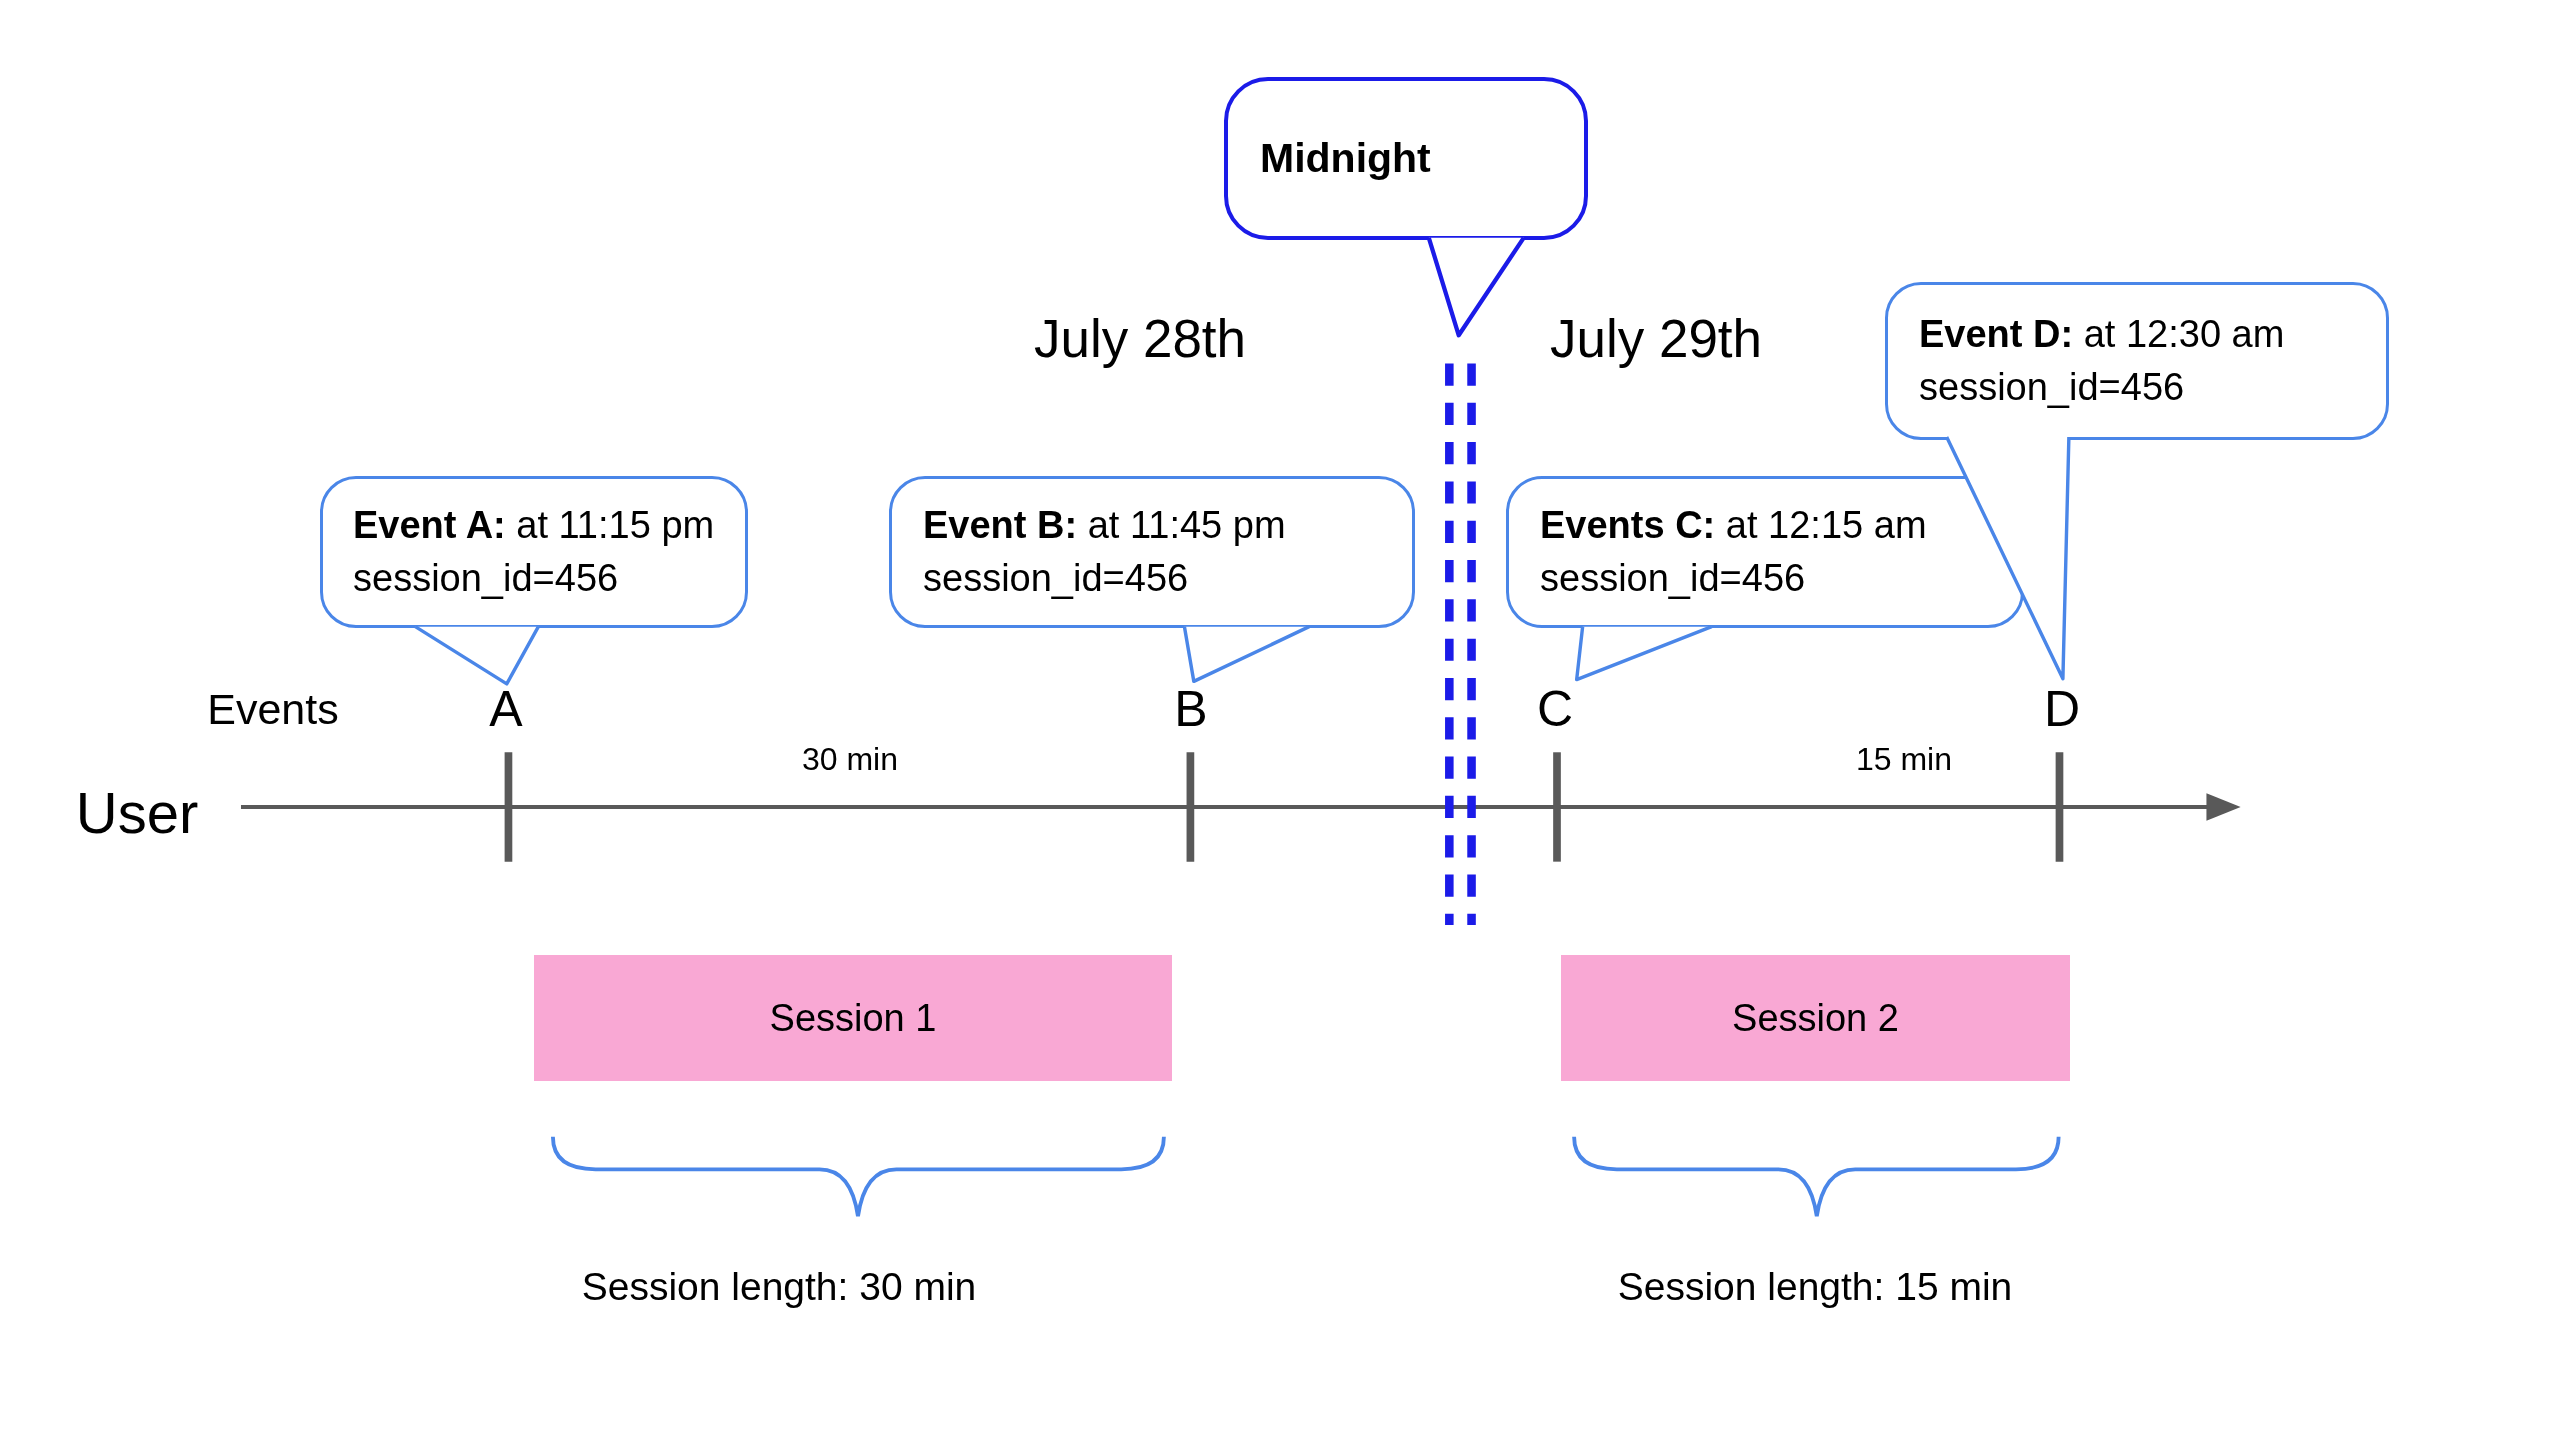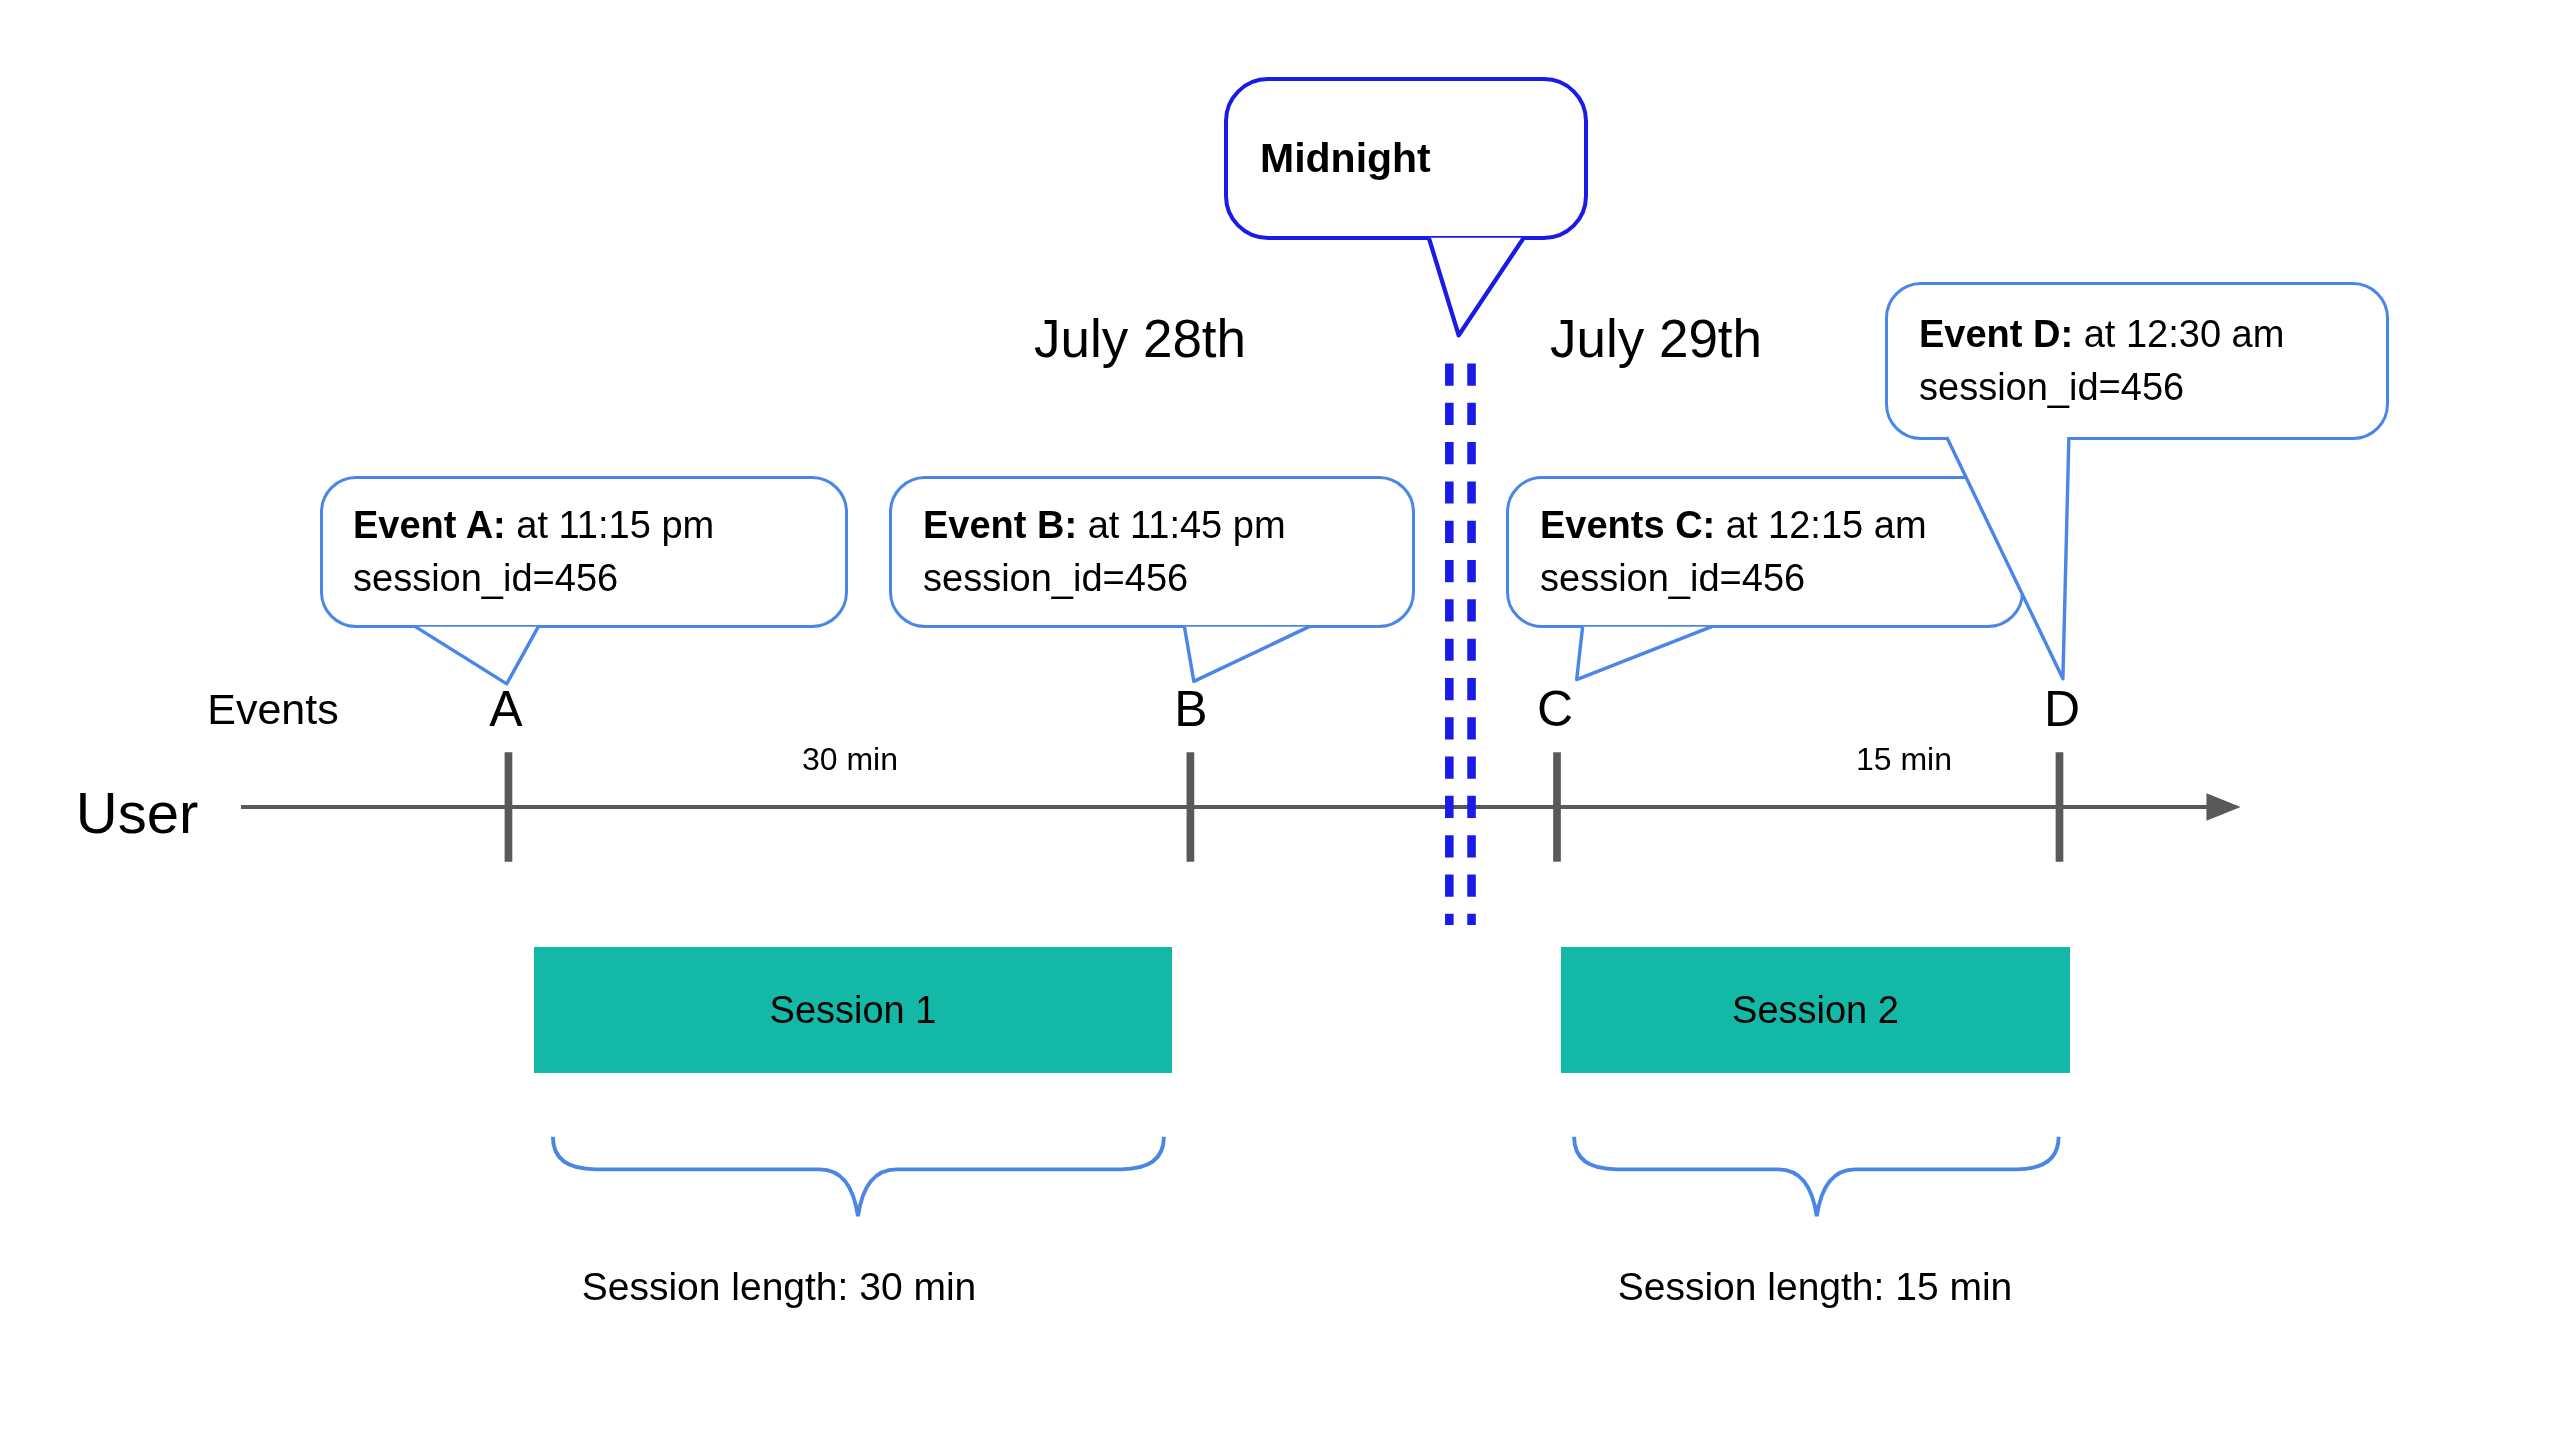--- a/index.html
+++ b/index.html
@@ -19,22 +19,22 @@
   
   .lbl{position:absolute; transform:translate(-50%,-50%); white-space:nowrap; z-index:4;}
   .date-lbl{font-size:53px;}
   .tick-lbl{font-size:50px;}
   .events-lbl{font-size:43px;}
   .user-lbl{font-size:58px;}
   .min-lbl{font-size:32px;}
   .len-lbl{font-size:39px;}
 
   
-  .session-bar{position:absolute; background:#14b8a6; z-index:2; display:flex; align-items:center;
-          justify-content:center; font-size:38px;}
+  .session-bar{position:absolute; background:#f9a8d4; z-index:2; display:flex; align-items:center;
+          justify-content:center; font-size:38px;margin-top:8px;}
 </style>
 </head>
 <body>
 
 <div id="stage">
 
   <svg class="layer z1" viewBox="0 0 2984 1702">
 
     <line x1="282" y1="944" x2="2588" y2="944" stroke="#595959" stroke-width="4.5"></line>
     <polygon points="2582,928 2582,960 2622,944" fill="#595959"></polygon>
@@ -48,21 +48,21 @@
     <line x1="1722" y1="425" x2="1722" y2="1082" stroke="#1b1be8" stroke-width="10" stroke-dasharray="26 20"></line>
 
     <path d="M 647 1330 Q 647 1368 697 1368 L 959 1368 Q 996 1368 1004 1423 Q 1012 1368 1049 1368 L 1312 1368 Q 1362 1368 1362 1330" fill="none" stroke="#4a86e8" stroke-width="4.5"></path>
     <path d="M 1842 1330 Q 1842 1368 1892 1368 L 2081 1368 Q 2118 1368 2126 1423 Q 2134 1368 2171 1368 L 2359 1368 Q 2409 1368 2409 1330" fill="none" stroke="#4a86e8" stroke-width="4.5"></path>
   </svg>
 
   <div class="bubble midnight" style="left:1224px; top:77px; width:364px; height:163px;">
     <span>Midnight</span>
   </div>
 
-  <div class="bubble" style="left:320px; top:476px; width:528px; height:152px;padding-left:30px;">
+  <div class="bubble" style="left:320px; top:476px; width:428px; height:152px;padding-left:30px;">
     <div><b>Event A:</b> <span>at 11:15 pm</span></div>
     <div>session_id=456</div>
   </div>
 
   <div class="bubble" style="left:889px; top:476px; width:526px; height:152px;">
     <div><b>Event B:</b> <span>at 11:45 pm</span></div>
     <div>session_id=456</div>
   </div>
 
   <div class="bubble" style="left:1506px; top:476px; width:518px; height:152px;">

